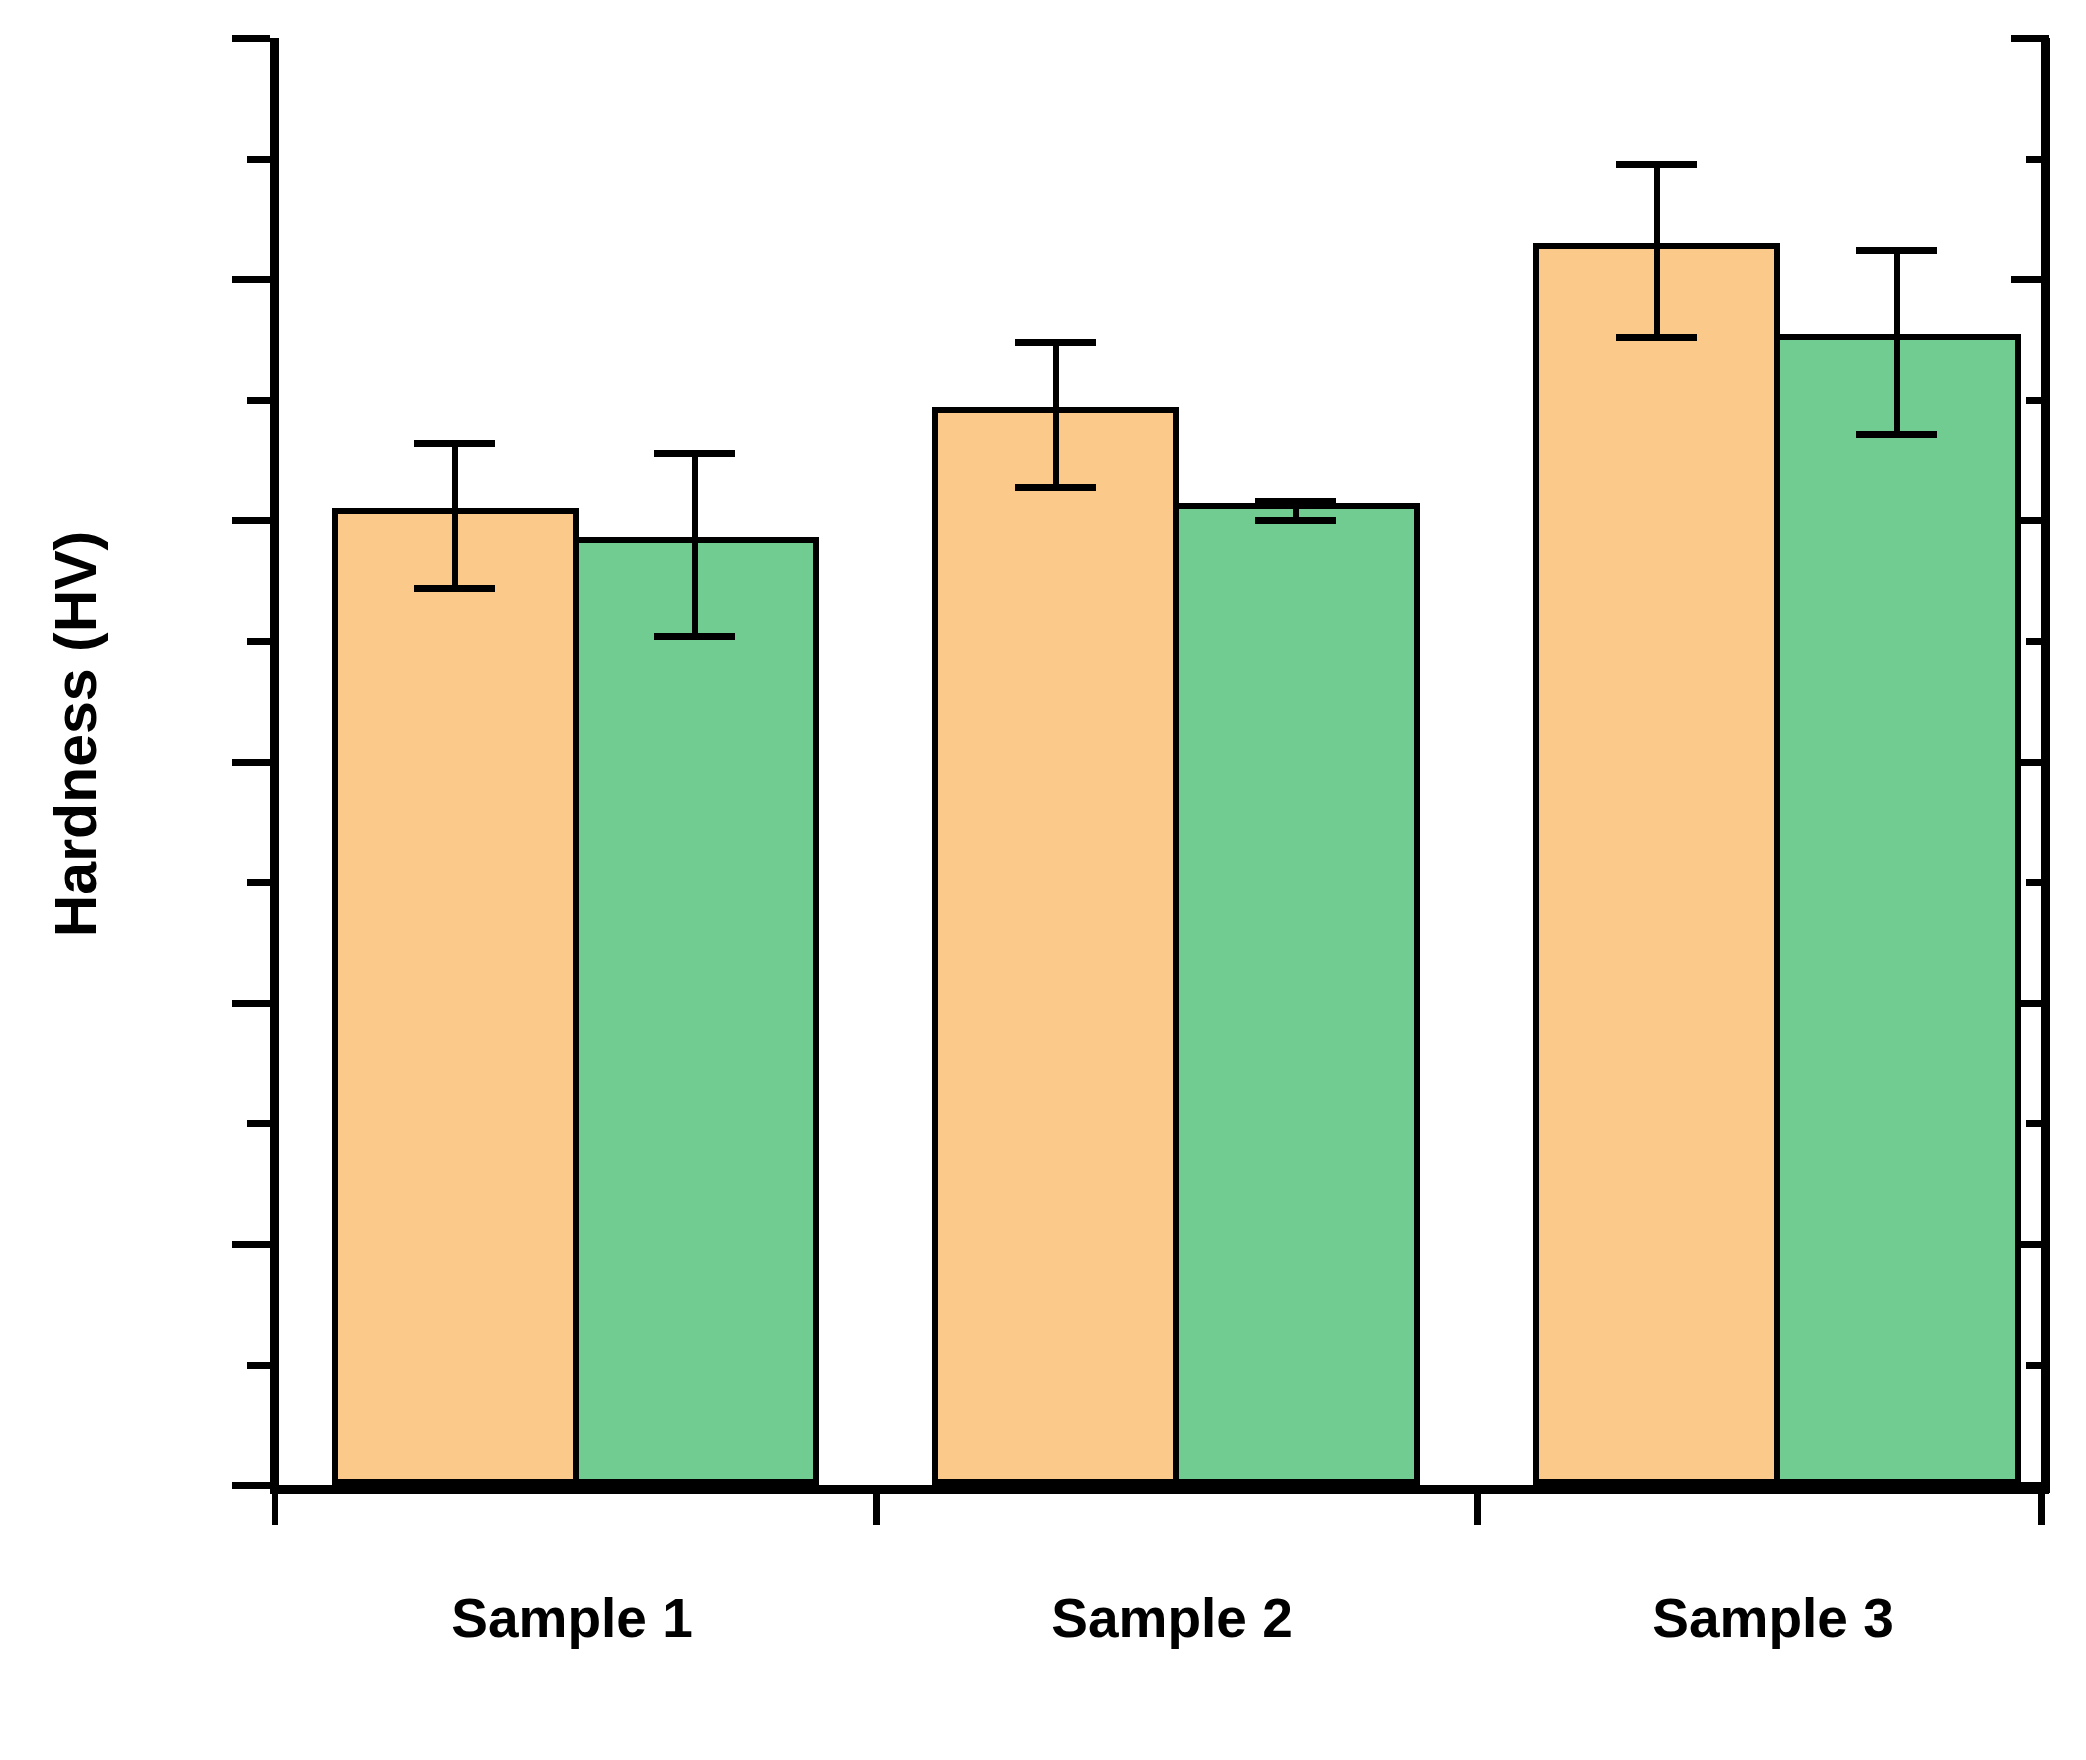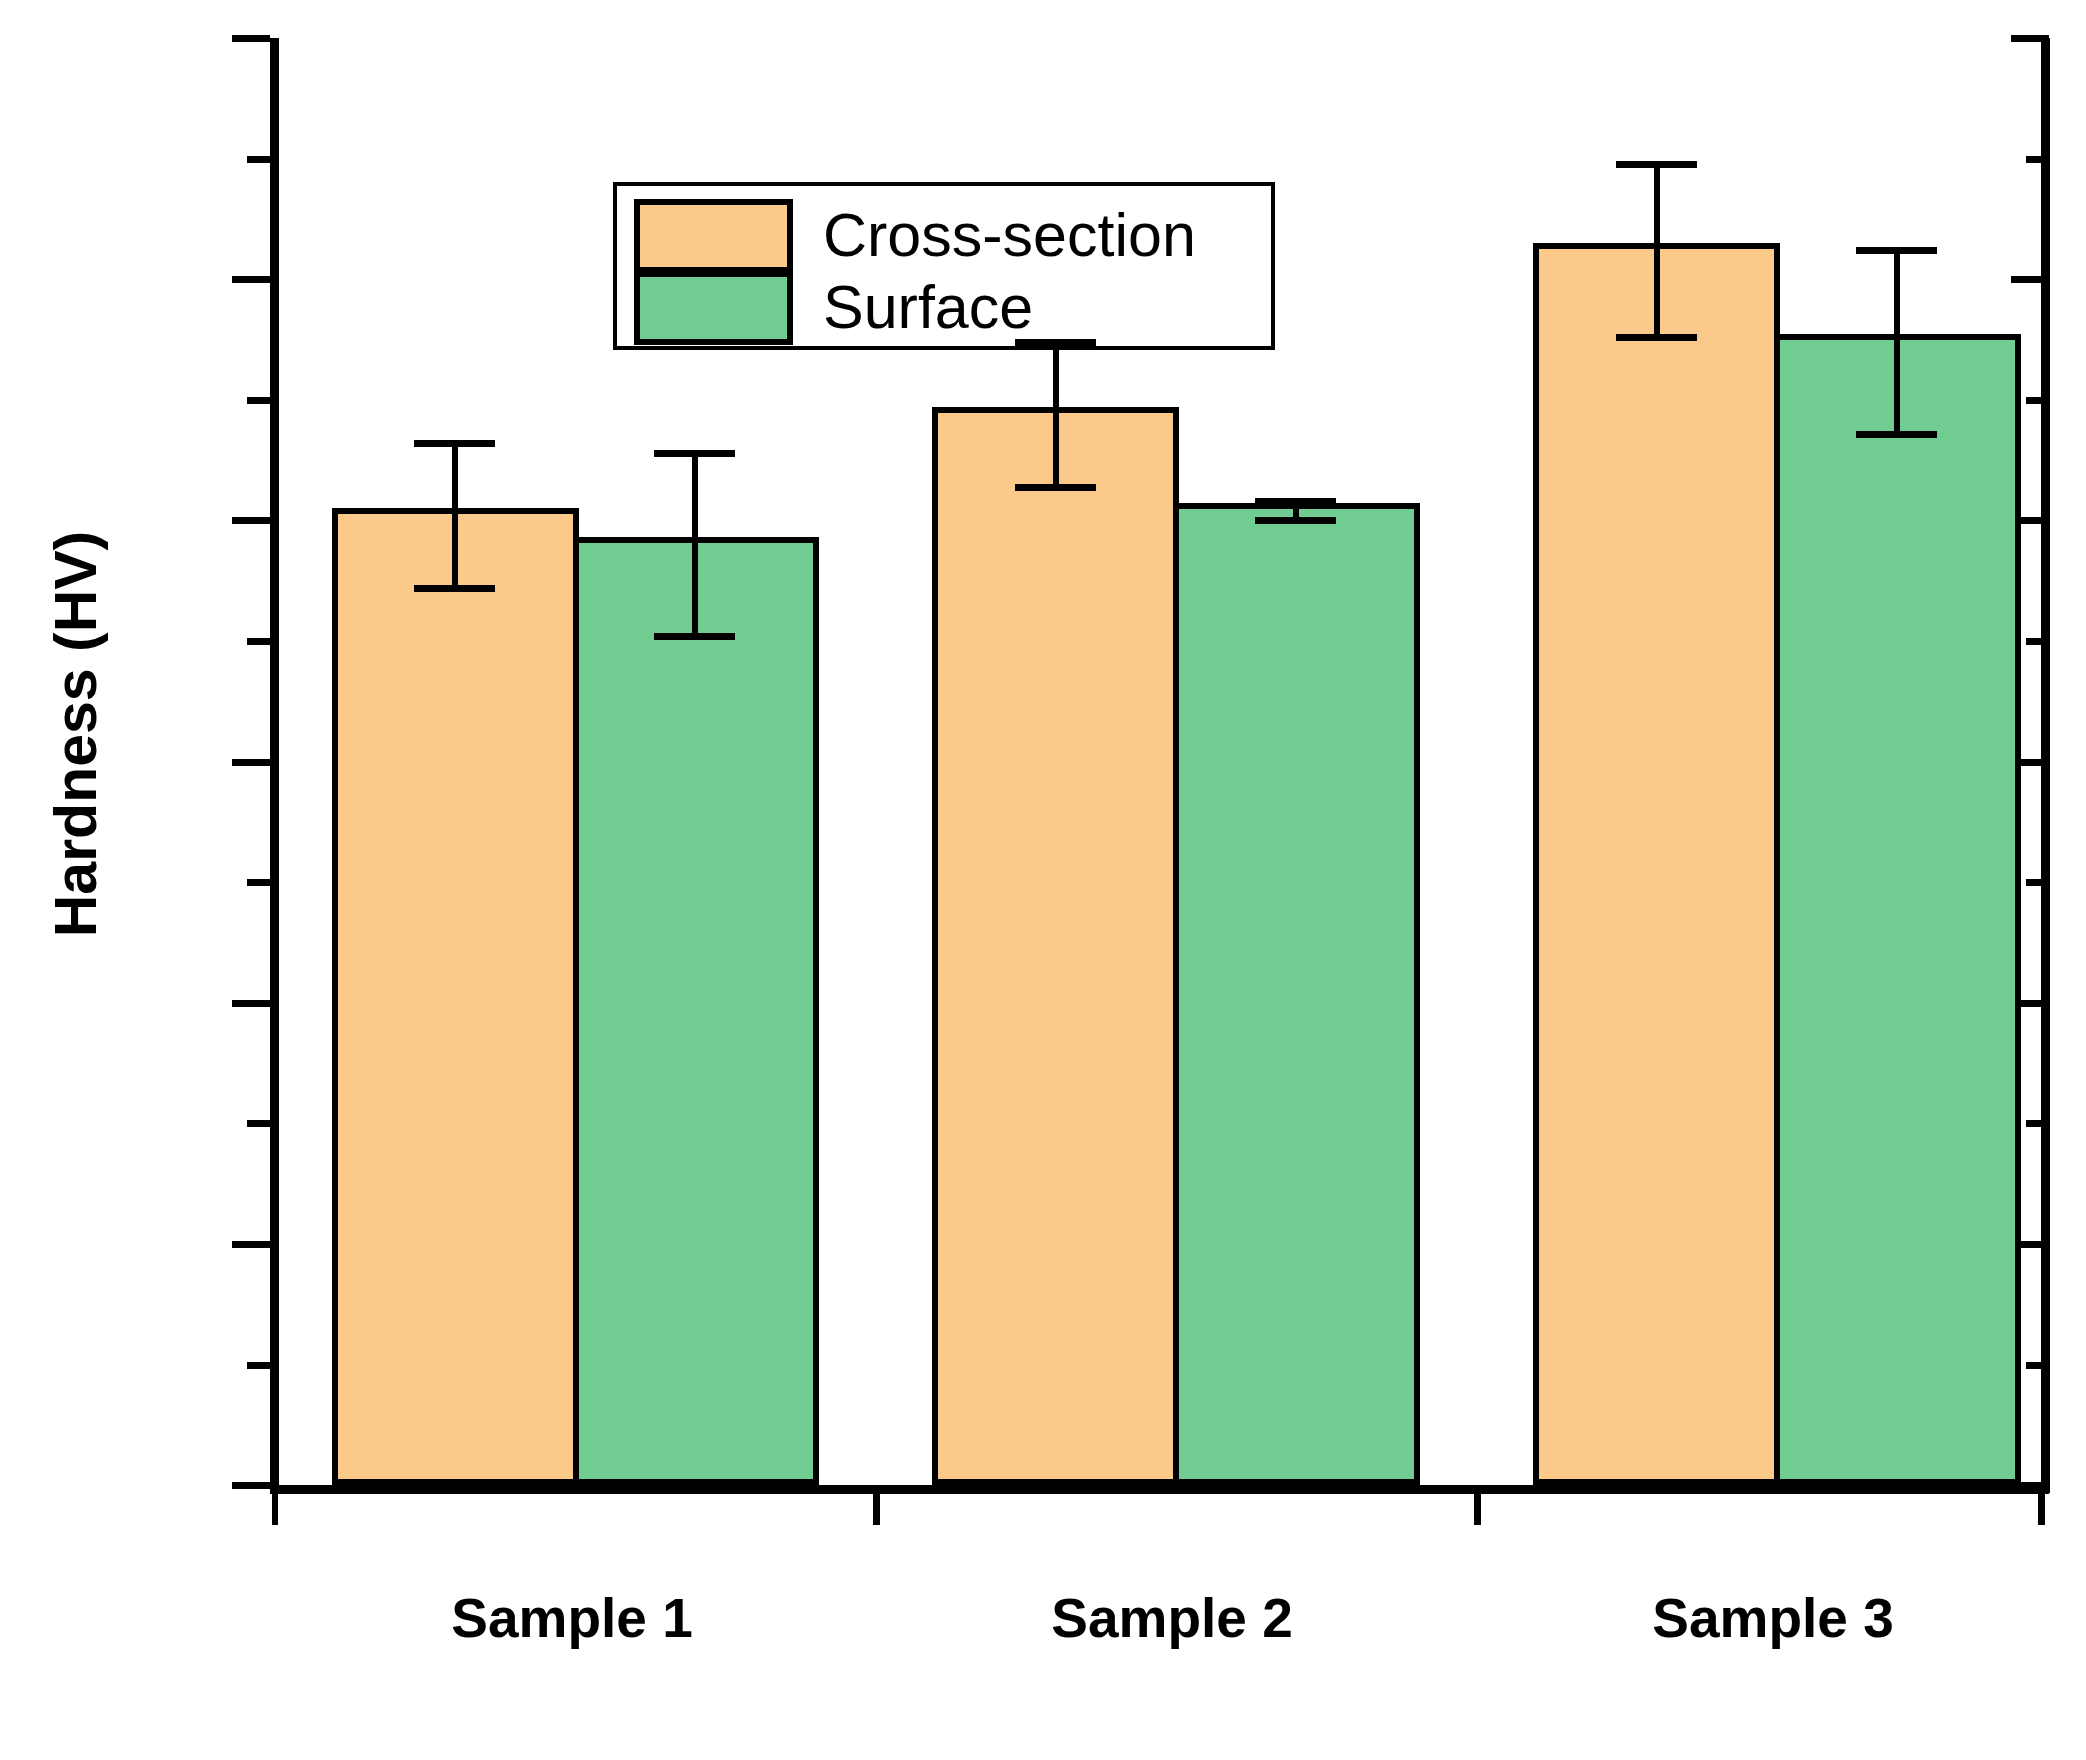--- a/index.html
+++ b/index.html
@@ -124,30 +124,20 @@
         <div class="err-cap" style="left: 985px; top: 460px; z-index: 6;"></div>
         <div class="err-cap" style="left: 985px; top: 479px; z-index: 6;"></div>
         <div class="err-line" style="left: 1384px; top: 125px; height: 174px; z-index: 6;"></div>
         <div class="err-cap" style="left: 1346px; top: 123px; z-index: 6;"></div>
         <div class="err-cap" style="left: 1346px; top: 296px; z-index: 6;"></div>
         <div class="err-line" style="left: 1624px; top: 212px; height: 183px; z-index: 6;"></div>
         <div class="err-cap" style="left: 1586px; top: 209px; z-index: 6;"></div>
         <div class="err-cap" style="left: 1586px; top: 393px; z-index: 6;"></div>
       </div>
 
-    <div class="legend">
-      <div class="legend-row" style="top:13.2px">
-        <span class="legend-swatch" id="sw0" style="background: rgb(251, 201, 138);"></span>
-        <span class="legend-text">Cross-section</span>
-      </div>
-      <div class="legend-row" style="top:85px">
-        <span class="legend-swatch" id="sw1" style="background: rgb(113, 204, 145);"></span>
-        <span class="legend-text">Surface</span>
-      </div>
-    </div>
   </div>
 
   <div id="ylabels"></div>
   <div id="xlabels">
       <div class="xlabel" style="left: 326px;">Sample 1</div>
       <div class="xlabel" style="left: 926px;">Sample 2</div>
       <div class="xlabel" style="left: 1527px;">Sample 3</div>
     </div>
 
 </div>

